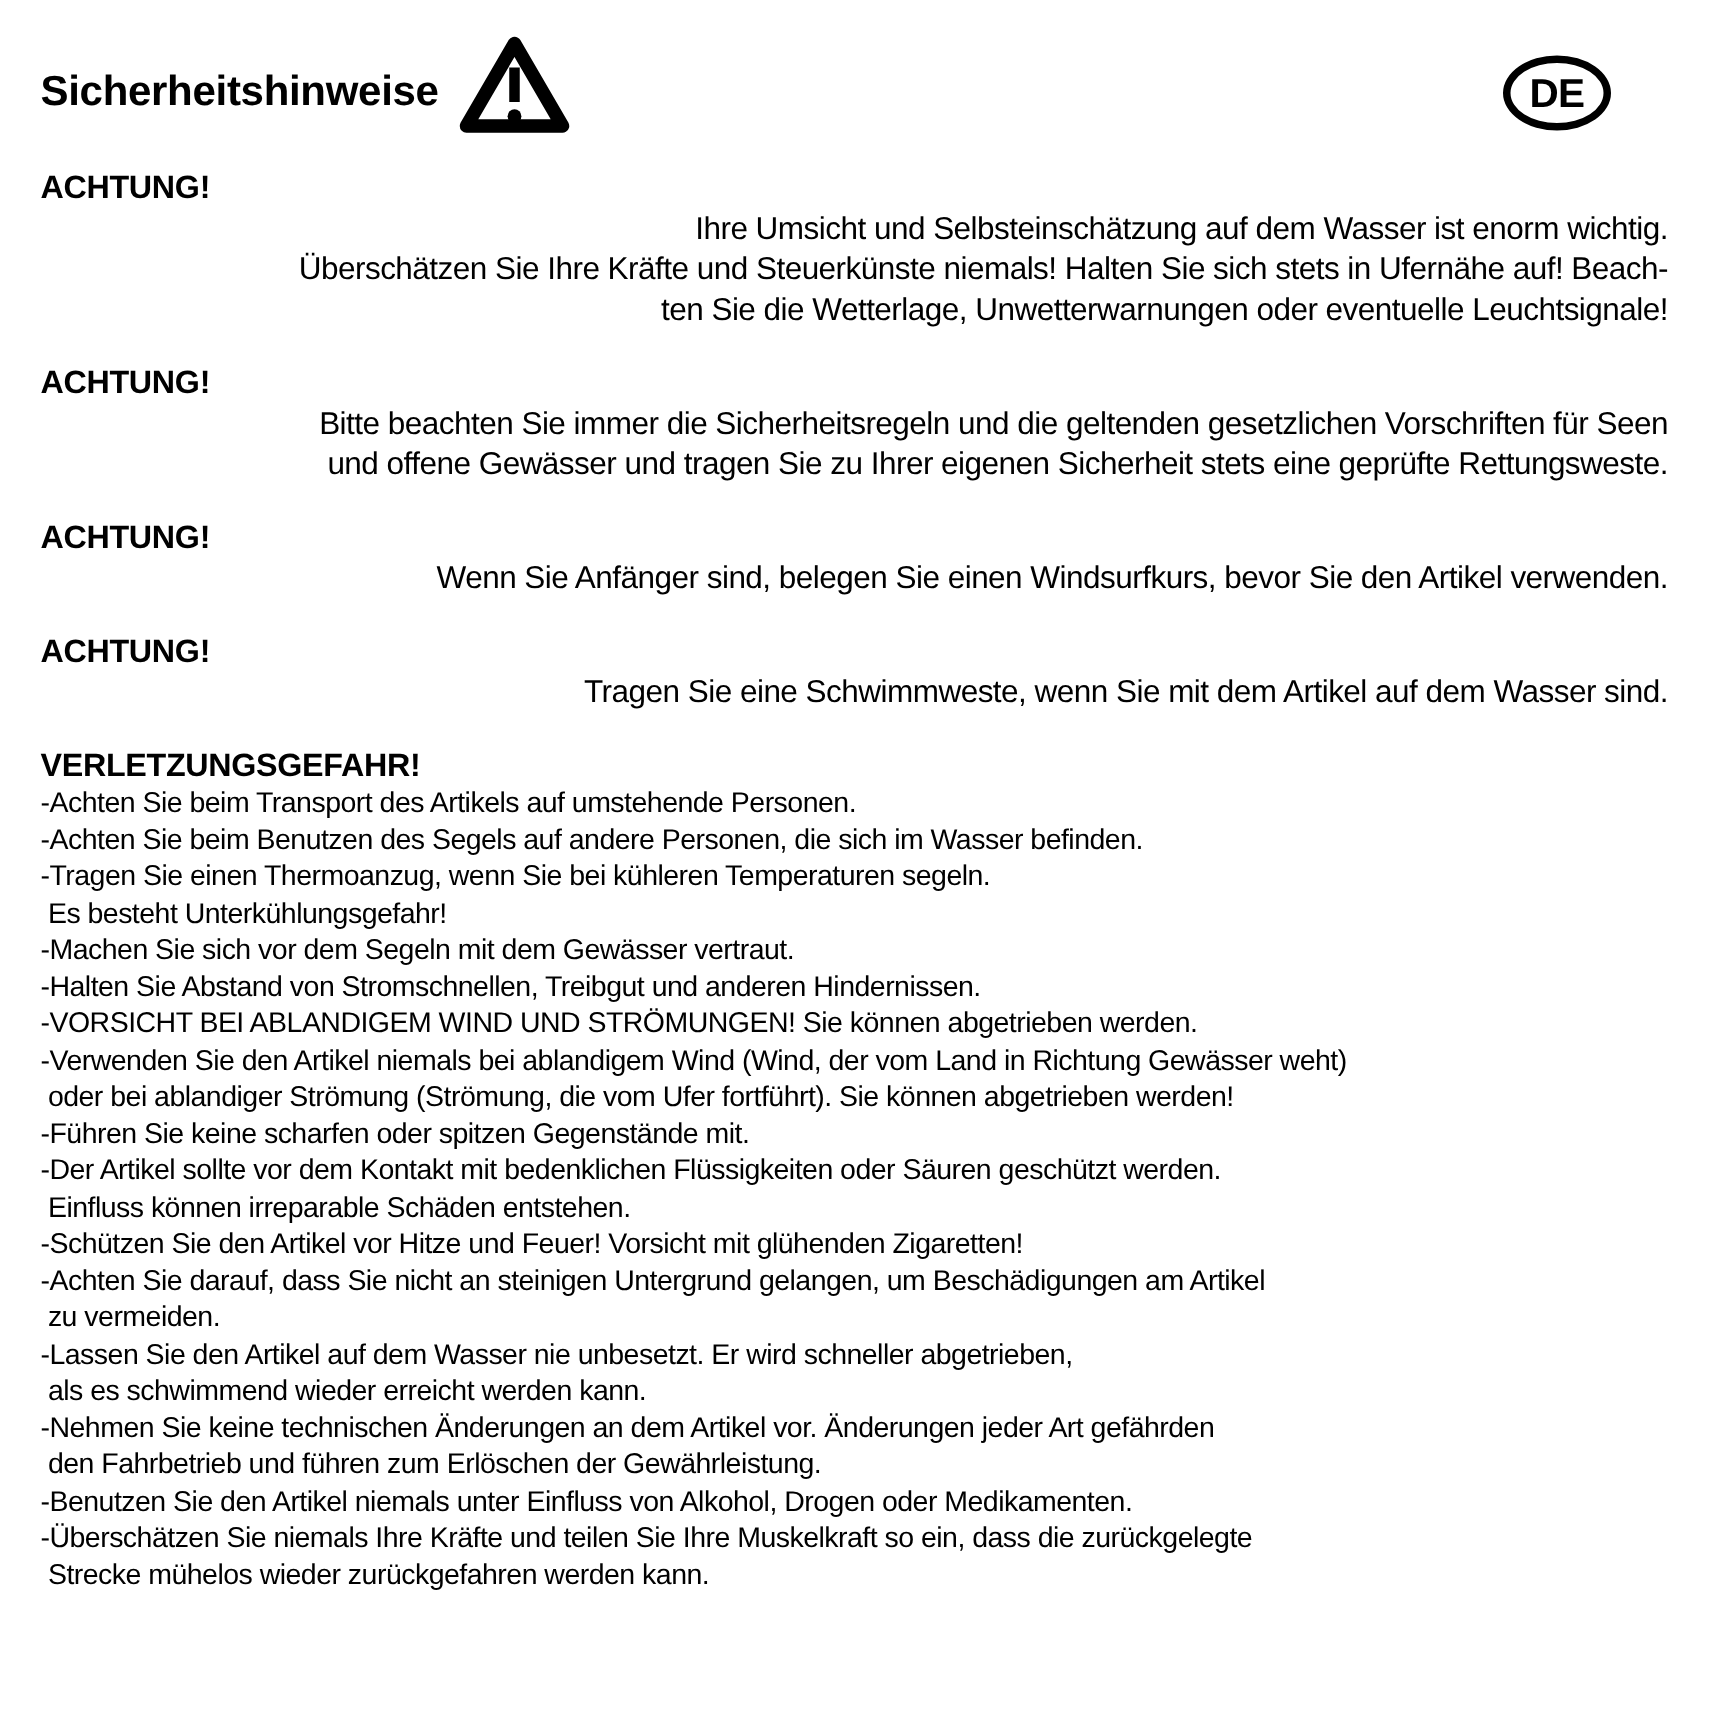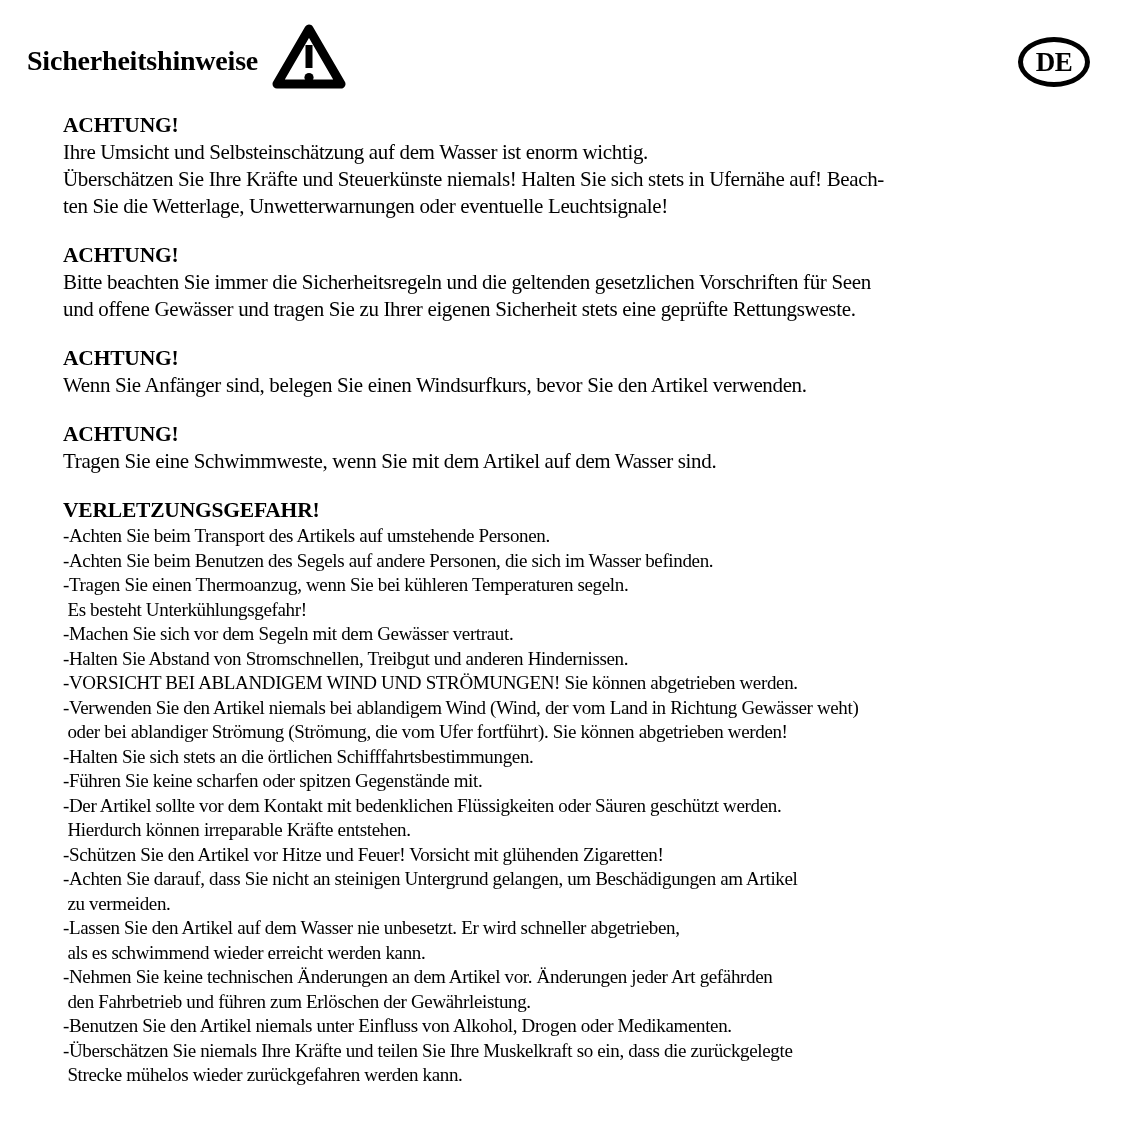--- a/index.html
+++ b/index.html
@@ -7,22 +7,22 @@
     padding: 0;
     background: #ffffff;
     width: 1142px;
     height: 1147px;
     overflow: hidden;
   }
   .page {
     box-sizing: border-box;
     width: 1142px;
     height: 807px;
-    padding: 26px 14px 0 27px;
-    font-family: Liberation Serif, serif;
+    padding: 26px 30px 0 27px;
+    font-family: Liberation Sans, sans-serif;
     color: #000000;
     background: #ffffff;
   }
   .header-row {
     position: relative;
     display: flex;
     align-items: center;
     height: 70px;
   }
   .page-title {
@@ -45,35 +45,35 @@
     border-radius: 50%;
     display: flex;
     align-items: center;
     justify-content: center;
     font-size: 27px;
     font-weight: bold;
     letter-spacing: -0.5px;
   }
   .section {
     margin-top: 22px;
-    margin-left: 36px;
   }
   .section:first-of-type { margin-top: 16px; }
   .section-heading {
     font-size: 21.5px;
     font-weight: bold;
     line-height: 27px;
     letter-spacing: -0.2px;
     white-space: pre;
   }
   .para-line {
     font-size: 21px;
     line-height: 27px;
     letter-spacing: -0.35px;
     white-space: pre;
+    text-align: right;
   }
   .list-line {
     font-size: 19px;
     line-height: 24.5px;
     letter-spacing: -0.35px;
     white-space: pre;
   }
 </style>
 </head>
 <body>
@@ -118,24 +118,23 @@
         <div class="section-heading">VERLETZUNGSGEFAHR!</div>
         <div class="list-line">-Achten Sie beim Transport des Artikels auf umstehende Personen.</div>
         <div class="list-line">-Achten Sie beim Benutzen des Segels auf andere Personen, die sich im Wasser befinden.</div>
         <div class="list-line">-Tragen Sie einen Thermoanzug, wenn Sie bei kühleren Temperaturen segeln.</div>
         <div class="list-line"> Es besteht Unterkühlungsgefahr!</div>
         <div class="list-line">-Machen Sie sich vor dem Segeln mit dem Gewässer vertraut.</div>
         <div class="list-line">-Halten Sie Abstand von Stromschnellen, Treibgut und anderen Hindernissen.</div>
         <div class="list-line">-VORSICHT BEI ABLANDIGEM WIND UND STRÖMUNGEN! Sie können abgetrieben werden.</div>
         <div class="list-line">-Verwenden Sie den Artikel niemals bei ablandigem Wind (Wind, der vom Land in Richtung Gewässer weht)</div>
         <div class="list-line"> oder bei ablandiger Strömung (Strömung, die vom Ufer fortführt). Sie können abgetrieben werden!</div>
-        <div class="list-line">-Halten Sie sich stets an die örtlichen Schifffahrtsbestimmungen.</div>
         <div class="list-line">-Führen Sie keine scharfen oder spitzen Gegenstände mit.</div>
         <div class="list-line">-Der Artikel sollte vor dem Kontakt mit bedenklichen Flüssigkeiten oder Säuren geschützt werden.</div>
-        <div class="list-line"> Hierdurch können irreparable Kräfte entstehen.</div>
+        <div class="list-line"> Einfluss können irreparable Schäden entstehen.</div>
         <div class="list-line">-Schützen Sie den Artikel vor Hitze und Feuer! Vorsicht mit glühenden Zigaretten!</div>
         <div class="list-line">-Achten Sie darauf, dass Sie nicht an steinigen Untergrund gelangen, um Beschädigungen am Artikel</div>
         <div class="list-line"> zu vermeiden.</div>
         <div class="list-line">-Lassen Sie den Artikel auf dem Wasser nie unbesetzt. Er wird schneller abgetrieben,</div>
         <div class="list-line"> als es schwimmend wieder erreicht werden kann.</div>
         <div class="list-line">-Nehmen Sie keine technischen Änderungen an dem Artikel vor. Änderungen jeder Art gefährden</div>
         <div class="list-line"> den Fahrbetrieb und führen zum Erlöschen der Gewährleistung.</div>
         <div class="list-line">-Benutzen Sie den Artikel niemals unter Einfluss von Alkohol, Drogen oder Medikamenten.</div>
         <div class="list-line">-Überschätzen Sie niemals Ihre Kräfte und teilen Sie Ihre Muskelkraft so ein, dass die zurückgelegte</div>
         <div class="list-line"> Strecke mühelos wieder zurückgefahren werden kann.</div>

